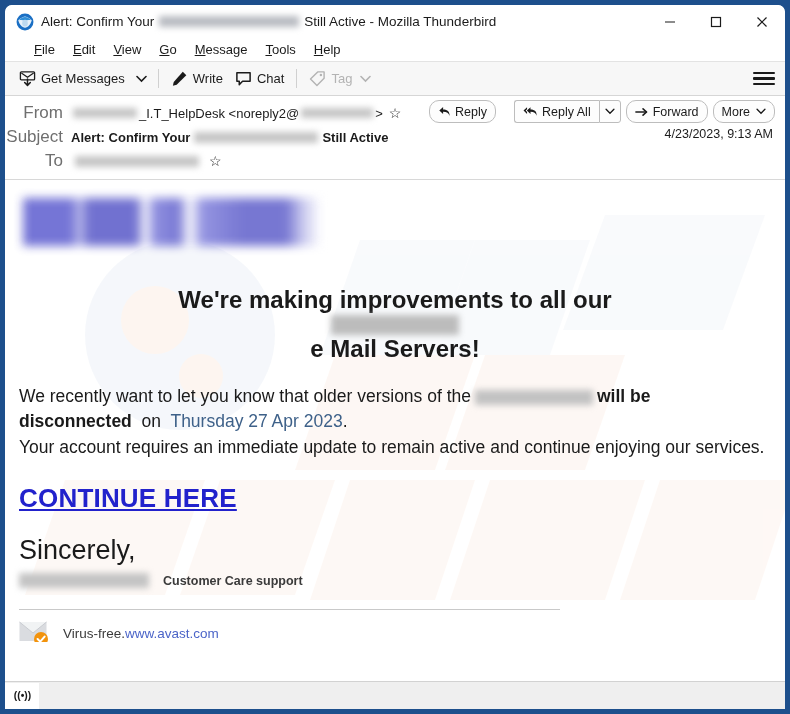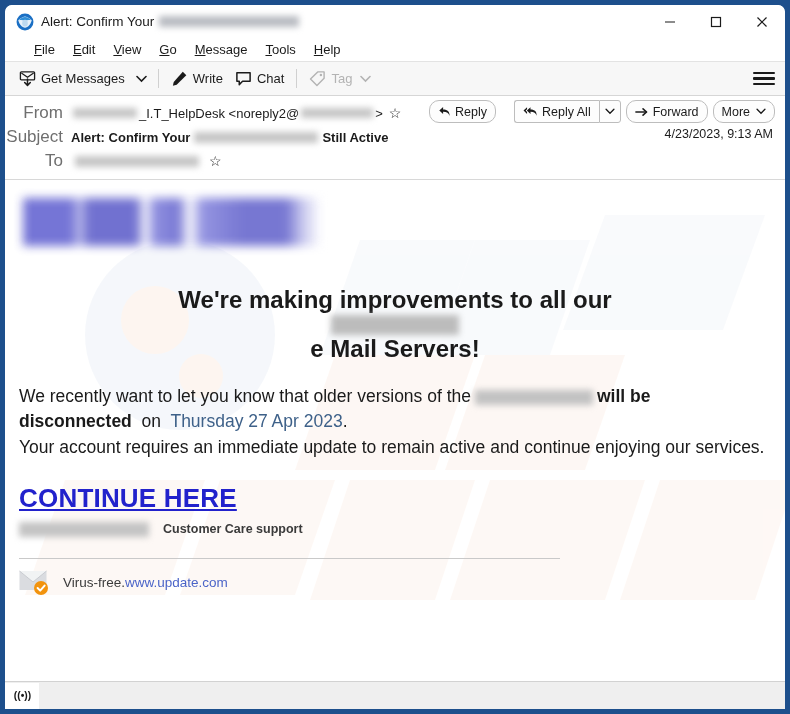--- a/index.html
+++ b/index.html
@@ -362,20 +362,21 @@
   <div class="titlebar">
     <svg class="tb-icon" viewBox="0 0 32 32">
       <circle cx="16" cy="16" r="15" fill="#1a6fc4"></circle>
       <path d="M4 13c4-5 10-7 12-7s8 2 12 7c-2 8-7 13-12 13S6 21 4 13z" fill="#e7f1fa"></path>
       <path d="M16 7c4 0 9 3 11 6-3-1-7-1-11 1-4-2-8-2-11-1 2-3 7-6 11-6z" fill="#2f8fd8"></path>
       <ellipse cx="16" cy="18" rx="5" ry="6" fill="#bcd9f0"></ellipse>
     </svg>
     <div class="tb-title">
       <span class="seg">Alert: Confirm Your</span>
       <span class="redact redact-title"></span>
+      <span class="seg">Still Active - Mozilla Thunderbird</span>
     </div>
     <div class="tb-controls">
       <div class="tb-btn">
         <svg width="12" height="12" viewBox="0 0 12 12">
               <line x1="1" y1="6" x2="11" y2="6" stroke="#1b1b1b" stroke-width="1.2"></line>
             </svg>
       </div>
       <div class="tb-btn">
         <svg width="12" height="12" viewBox="0 0 12 12">
               <rect x="1.5" y="1.5" width="9" height="9" fill="none" stroke="#1b1b1b" stroke-width="1.2"></rect>
@@ -553,39 +554,40 @@
 
       <div class="para">
         <span>We recently want to let you know that older versions of the</span><span class="redact redact-inline"></span><b>will be disconnected</b>&nbsp;
         <span>on</span>&nbsp;
         <span class="date-txt">Thursday 27 Apr 2023</span><span>.</span><br>
         <span>Your account requires an immediate update to remain active and continue enjoying our services.</span>
       </div>
 
       <div><a class="continue-link">CONTINUE HERE</a></div>
 
+      <div class="sincerely">Sincerely,</div>
 
       <div class="sig-row">
         <span class="redact redact-sig"></span>
         <span class="sig-title">Customer Care support</span>
       </div>
 
       <hr class="hr">
 
       <div class="avast-row">
         <div class="avast-icon">
           <svg width="34" height="25" viewBox="0 0 34 25">
             <rect x="0.5" y="1" width="27" height="19" fill="#dadce0"></rect>
             <path d="M0.5 1 L14 12 L27.5 1" fill="#f1f3f4" stroke="#c9ccd1" stroke-width="1"></path>
             <circle cx="22" cy="18" r="7" fill="#f2930d"></circle>
             <path d="M18.6 18 L21.2 20.6 L25.6 15.6" fill="none" stroke="#ffffff" stroke-width="2" stroke-linecap="round" stroke-linejoin="round"></path>
           </svg>
         </div>
         <div class="avast-txt">
-          <span>Virus-free.</span><a>www.update.com</a>
+          <span>Virus-free.</span><a>www.avast.com</a>
         </div>
       </div>
 
     </div>
   </div>
 
   <div class="statusbar">
     <div class="status-icon">
       <svg width="19" height="15" viewBox="0 0 20 16">
         <text x="10" y="12" font-size="11" font-family="'Liberation Sans', sans-serif" font-weight="bold" text-anchor="middle" fill="#1b1b1b">((•))</text>

